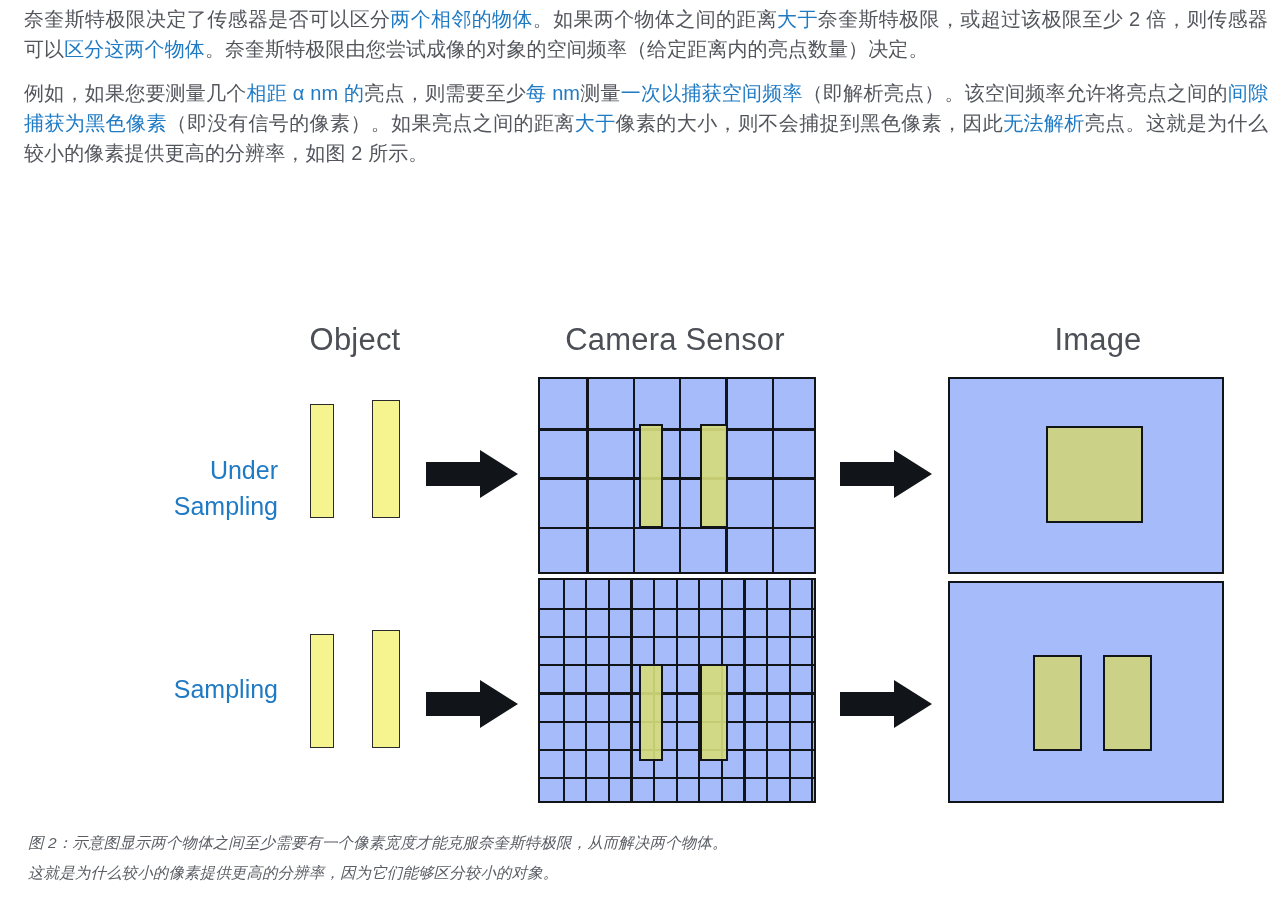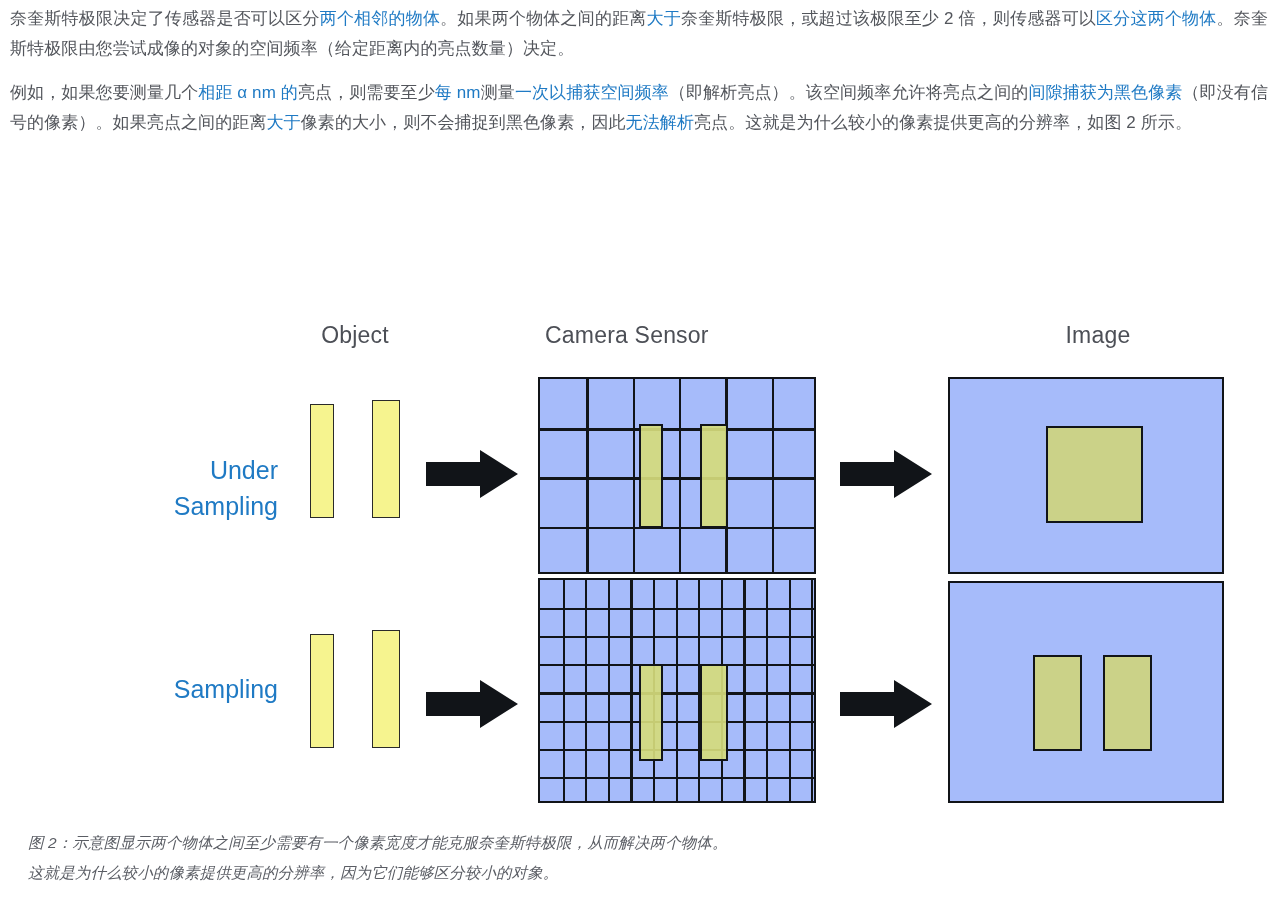--- a/index.html
+++ b/index.html
@@ -17,51 +17,51 @@
   }
 
   
   .prose {
     position: absolute;
     left: 8px;
     right: 8px;
     top: 4px;
   }
   .para {
-    font-size: 17px;
+    font-size: 20px;
     line-height: 30px;
     color: #53565c;
-    margin: 0 0 14px 2px;
+    margin: 0 0 14px 16px;
     text-align: justify;
     text-justify: inter-character;
     letter-spacing: 0.1px;
   }
   .lnk {
     color: #1f7ac4;
   }
 
   
   .figure {
     position: absolute;
     left: 0;
     top: 300px;
     width: 1276px;
     height: 520px;
   }
 
   .col-head {
     position: absolute;
-    font-size: 23px;
+    font-size: 31px;
     color: #4c4f56;
     font-weight: 400;
     white-space: nowrap;
     letter-spacing: 0.2px;
   }
   #head-object   { left: 300px; top: 22px; width: 110px; text-align: center; }
-  #head-sensor   { left: 545px; top: 22px; width: 260px; text-align: left; }
+  #head-sensor   { left: 545px; top: 22px; width: 260px; text-align: center; }
   #head-image    { left: 1043px; top: 22px; width: 110px; text-align: center; }
 
   .row-label {
     position: absolute;
     color: #1f7ac4;
     font-size: 25px;
     line-height: 36px;
     font-weight: 400;
     text-align: right;
     width: 230px;

